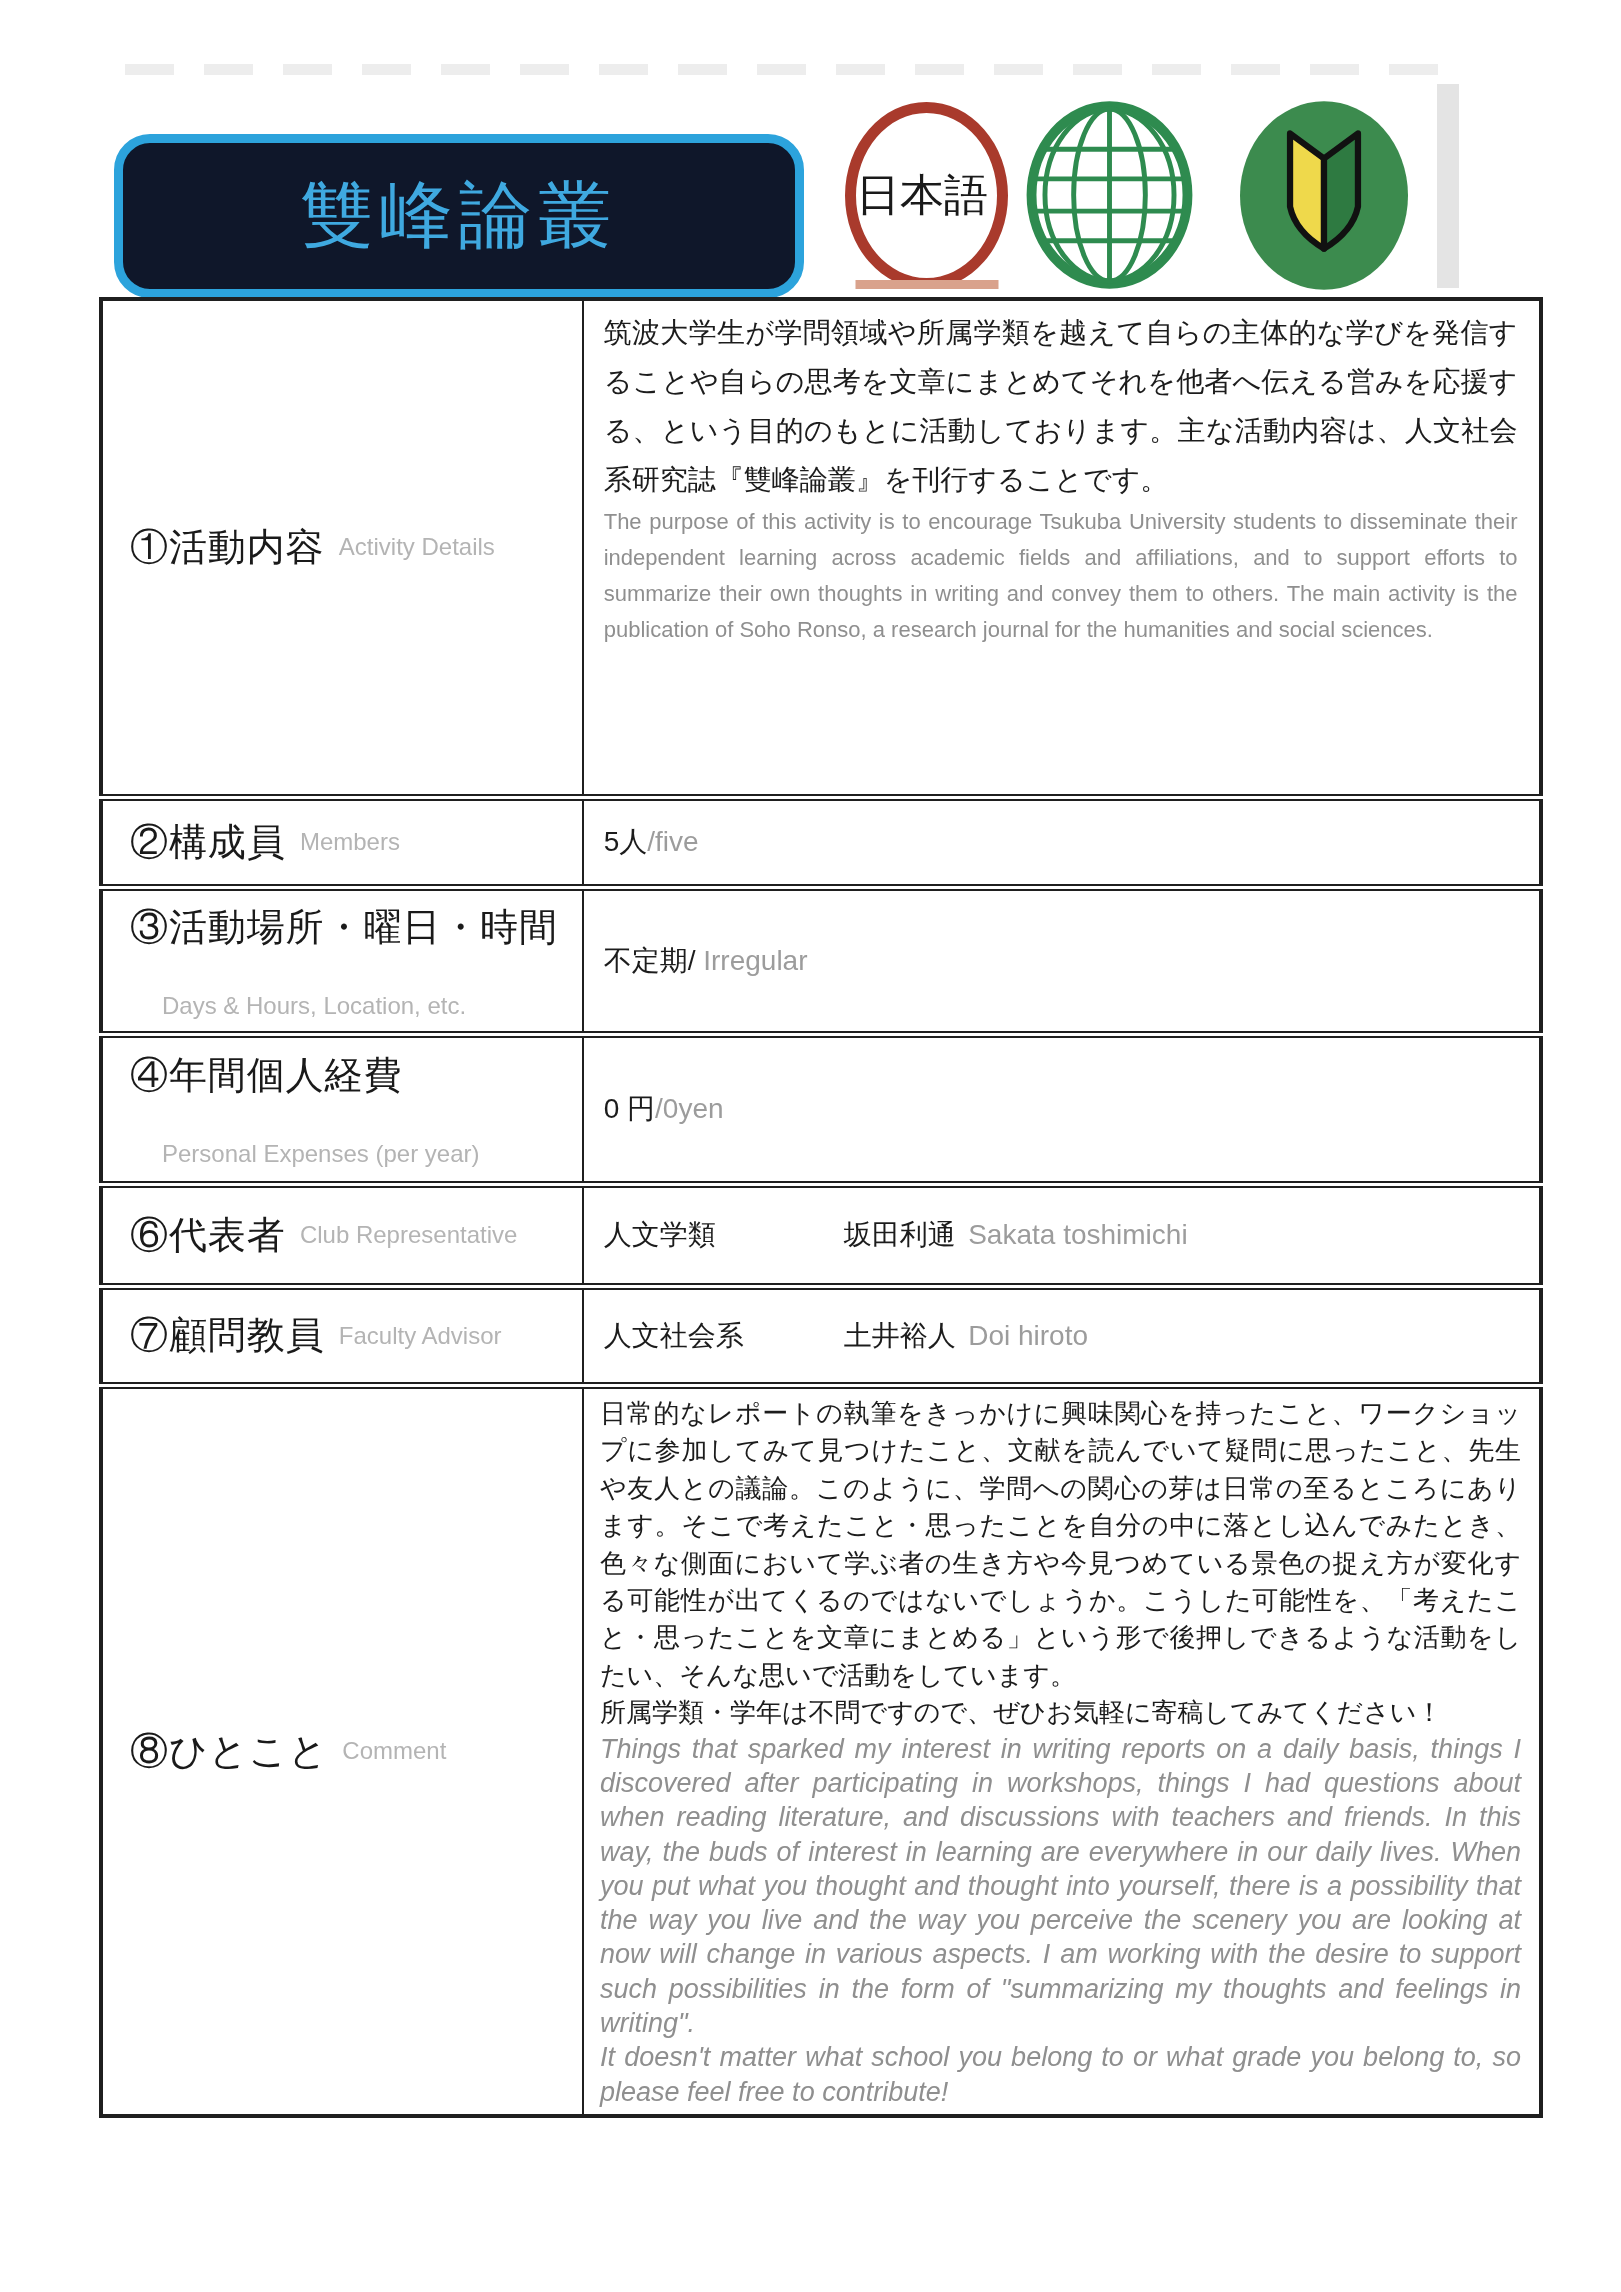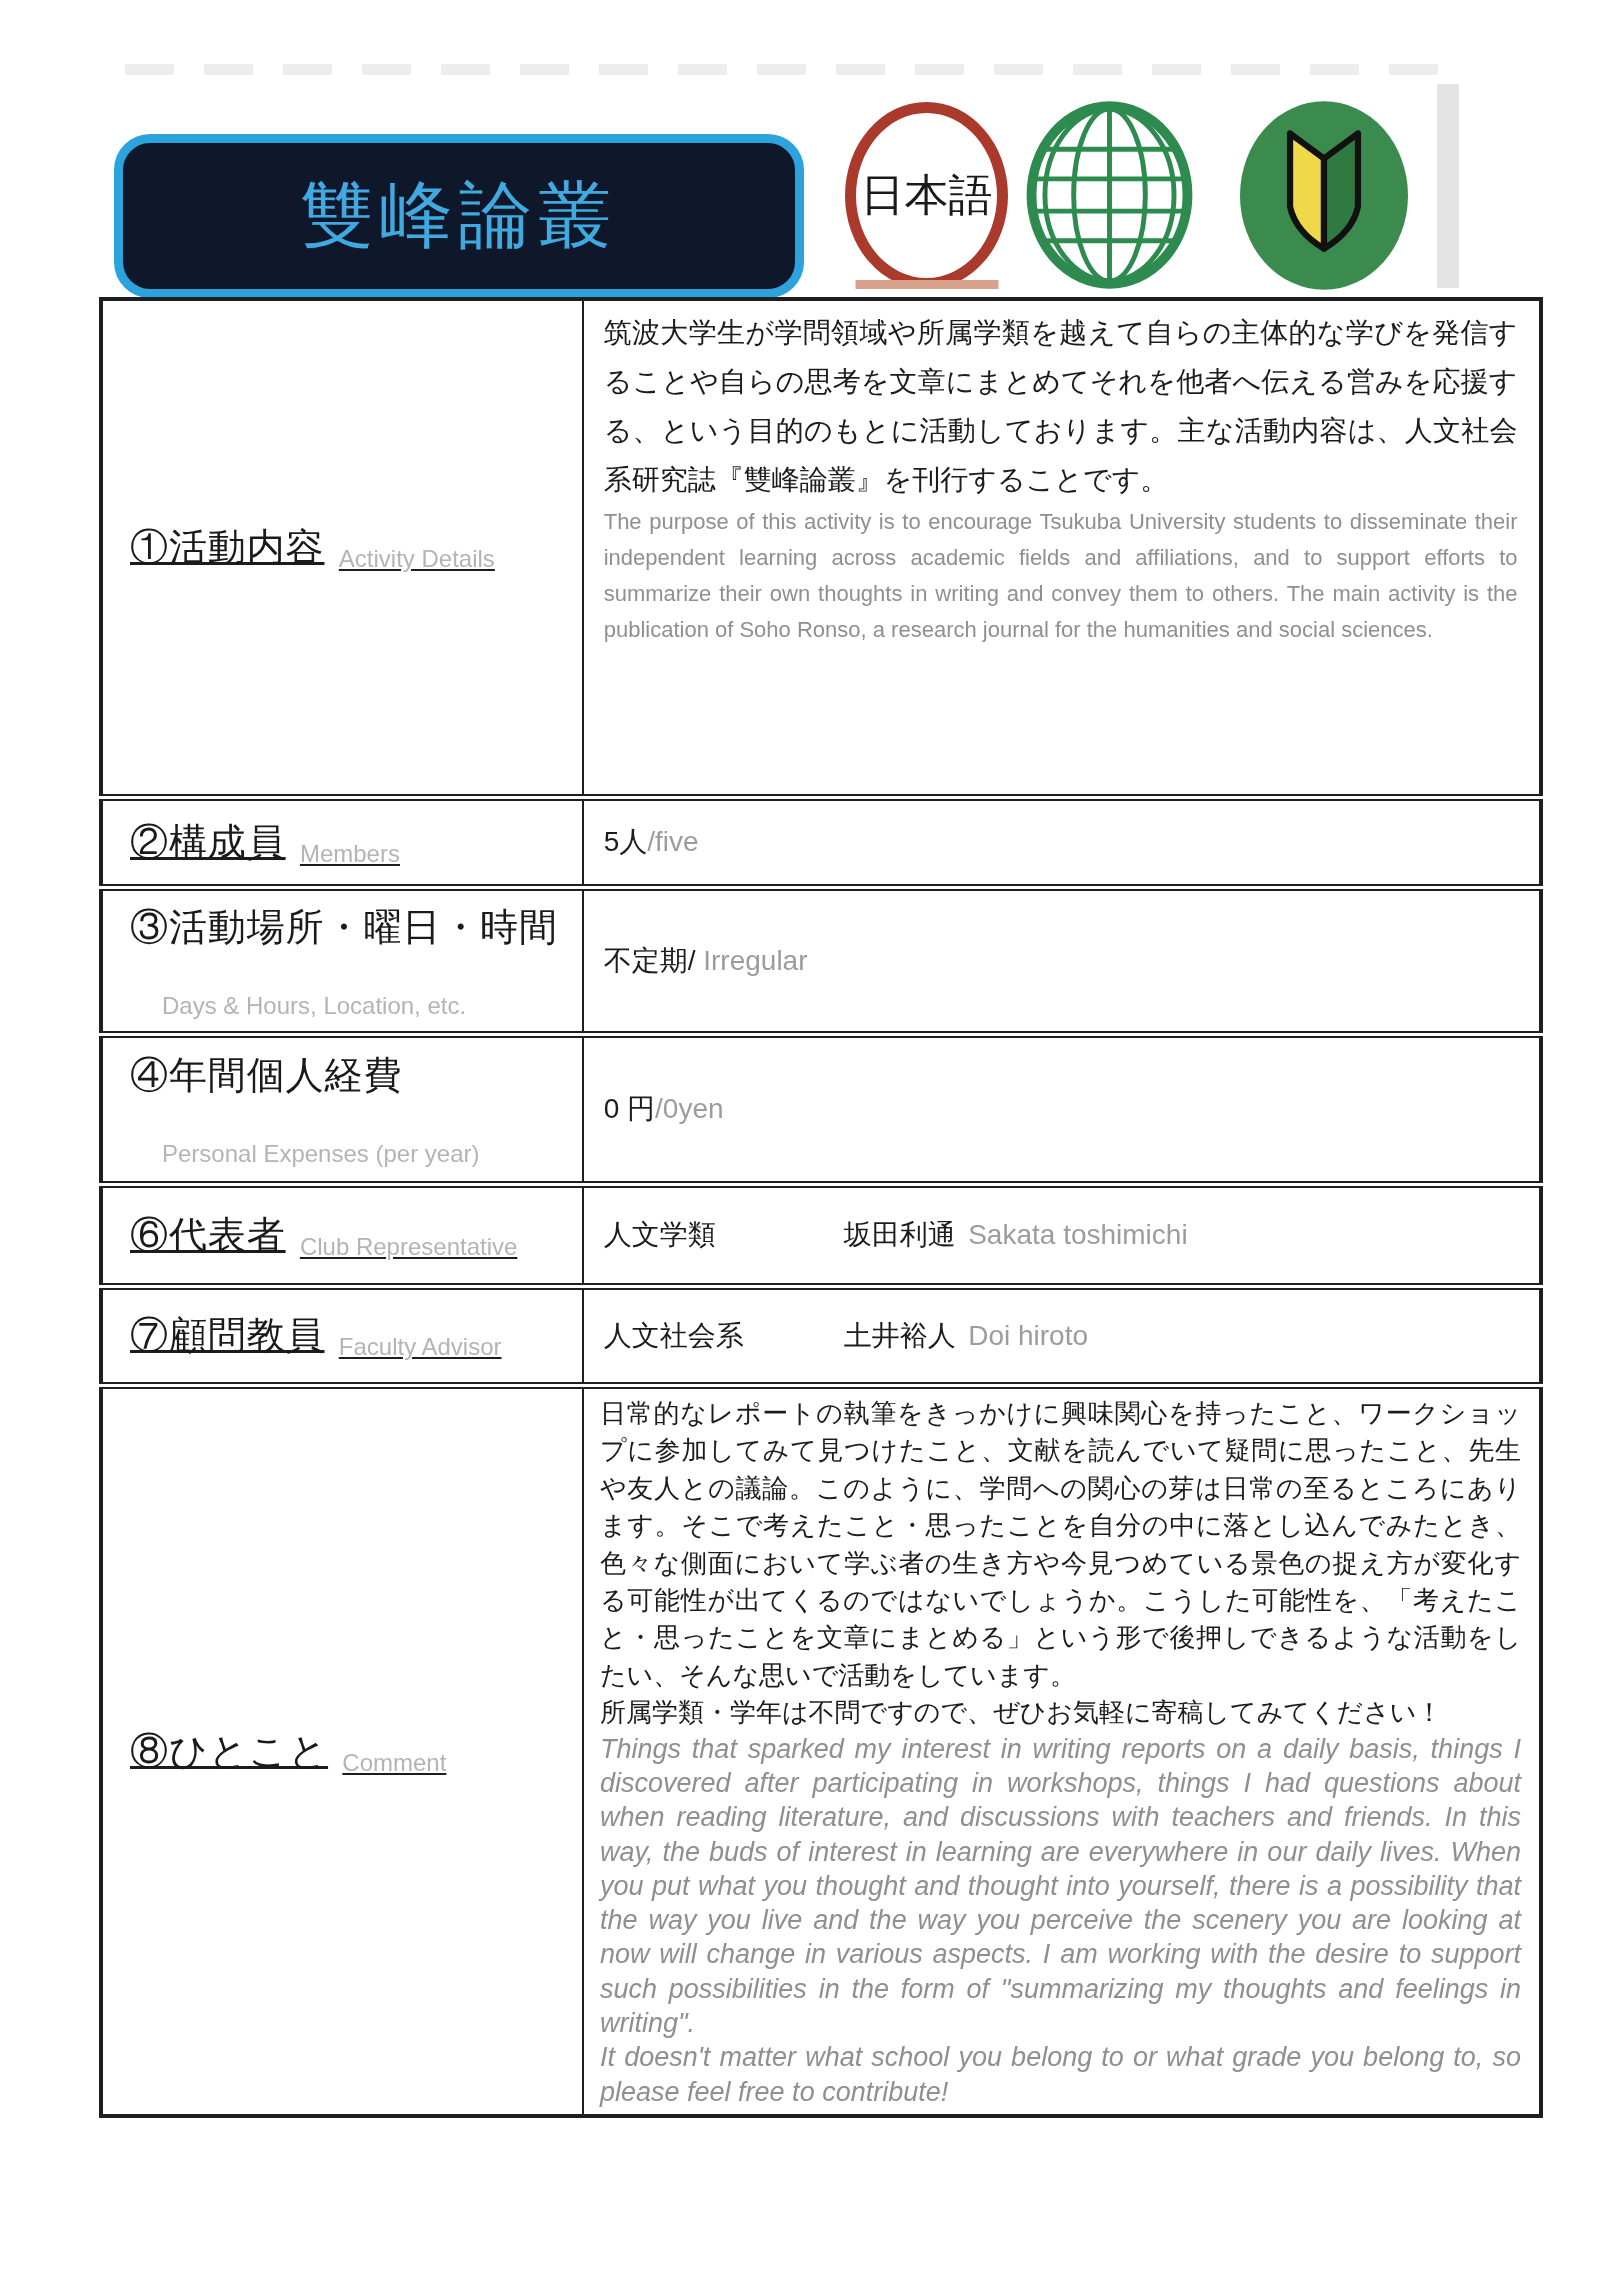--- a/index.html
+++ b/index.html
@@ -19,21 +19,21 @@
   .logo-box{
     position:absolute;left:114px;top:134px;width:690px;height:164px;
     border:9.9px solid #2CA3DC;border-radius:36px;box-sizing:border-box;
     display:flex;align-items:center;justify-content:center;background:#0f172a;
   }
   .logo-text{font-size:73px;color:#3FA9E0;letter-spacing:6.3px;font-weight:400;}
 
   .badge-japanese{
     position:absolute;left:845px;top:102px;width:163px;height:187px;
     border:11.6px solid #A93A2C;border-radius:50%;box-sizing:border-box;
-    background:#fff;display:flex;align-items:center;justify-content:center;
+    background:#fff;display:flex;align-items:center;justify-content:flex-start;
   }
   .badge-inner{
     position:relative;font-family:"Liberation Serif",serif;font-size:44px;
     color:#1a1a1a;white-space:nowrap;z-index:2;
   }
   .badge-underline{
     position:absolute;left:50%;transform:translateX(-50%);bottom:-10.7px;
     width:143px;height:9px;background:#D9A28C;z-index:1;
   }
   .icon-globe{position:absolute;left:1026px;top:100px;width:167px;height:190px;}
@@ -49,21 +49,21 @@
   col.c-label{width:482px;}
   td,th{border:2.7px solid #1f1f1f;box-sizing:border-box;vertical-align:middle;
         text-align:left;font-weight:normal;padding:16px;}
   tr + tr td, tr + tr th{border-top:7.2px double #1f1f1f;}
 
   tr.r1{height:498px;} tr.r2{height:90px;} tr.r3{height:147px;margin-top:44px;}
   tr.r4{height:150px;} tr.r5{height:97px;} tr.r6{height:102px;}
   tr.r7{height:99px;} tr.r8{height:687px;}
 
   th.lab{padding:7.2px 12.5px 7.2px 27px;}
-  .lab-line{display:flex;align-items:flex-end;gap:14.3px;flex-wrap:wrap;text-decoration:underline;}
+  .lab-line{display:flex;align-items:center;gap:14.3px;flex-wrap:wrap;}
   .lab-jp{font-size:38px;color:#1a1a1a;letter-spacing:0.9px;white-space:nowrap;}
   .lab-en{font-size:24px;color:#b4b4b4;white-space:nowrap;}
   .lab-stack .lab-en{display:block;margin-top:39px;padding-left:32px;}
 
   td.cell-rich{vertical-align:top;padding:7.2px 21.5px 7.2px 19.7px;}
   .jp-par{font-size:28px;line-height:1.75;color:#1c1c1c;text-align:justify;}
   .en-par{font-size:22px;line-height:1.63;color:#8f8f8f;text-align:justify;}
 
   td.cell-rich-s{vertical-align:top;padding:6.3px 18px 5.4px 16px;}
   .jp-par-s{font-size:26px;line-height:1.44;color:#1c1c1c;text-align:justify;}

